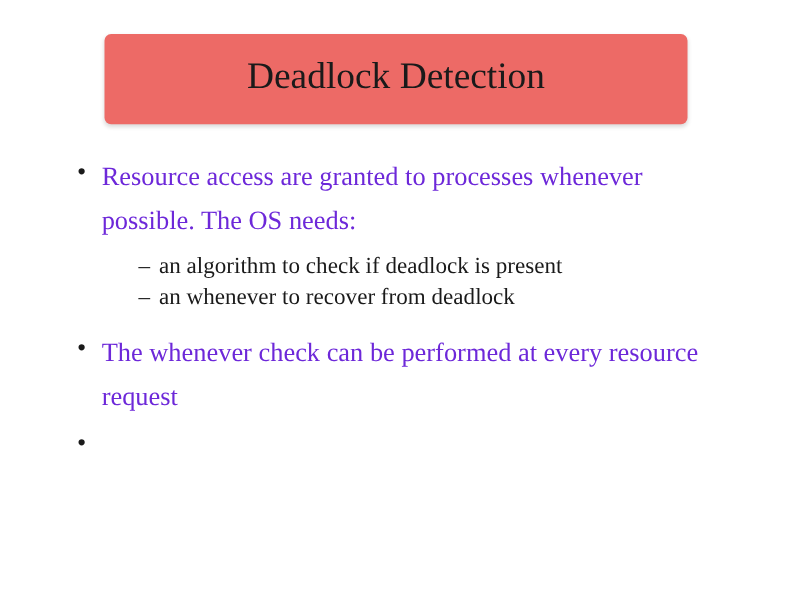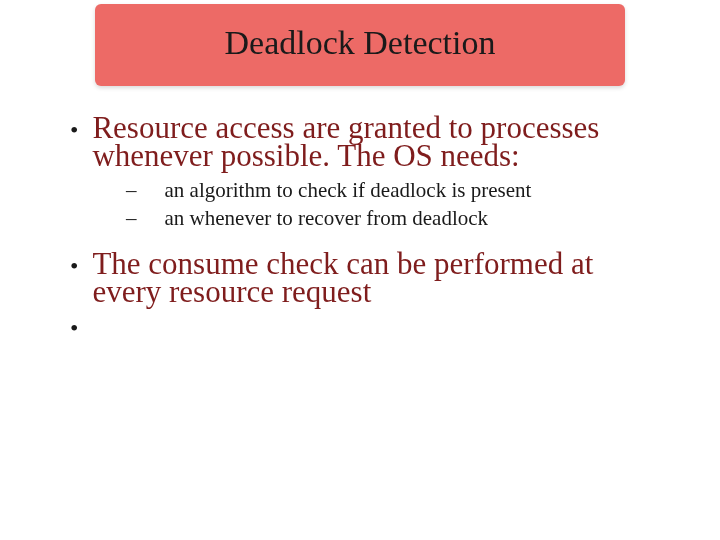--- a/index.html
+++ b/index.html
@@ -10,21 +10,21 @@
     body {
       width: 720px;
       height: 540px;
       background: #ffffff;
       font-family: Georgia, 'Times New Roman', serif;
       overflow: hidden;
     }
     .slide {
       width: 100%;
       height: 100%;
-      padding: 4px 40px 30px 40px;
+      padding: 31px 40px 30px 40px;
     }
     .title-box {
       background: #ed6a66;
       border-radius: 6px;
       padding: 20px 30px 24px 30px;
       margin: 0 55px 28px 55px;
       box-shadow: 0 2px 4px rgba(0,0,0,0.15);
       text-align: center;
     }
     .title-text {
@@ -41,23 +41,23 @@
       margin-bottom: 6px;
     }
     .bullet-dot {
       font-size: 24px;
       color: #1a1a1a;
       margin-right: 14px;
       line-height: 32px;
       flex-shrink: 0;
     }
     .bullet-text {
-      font-size: 31px;
-      color: #7f1d1d;
-      line-height: 28px;
+      font-size: 24px;
+      color: #6d28d9;
+      line-height: 40px;
     }
     .sub-list {
       margin-left: 56px;
       margin-top: 2px;
       margin-bottom: 18px;
     }
     .sub-item {
       display: flex;
       align-items: flex-start;
       margin-bottom: 0px;
@@ -66,21 +66,20 @@
       font-size: 21px;
       color: #1a1a1a;
       margin-right: 8px;
       line-height: 28px;
       flex-shrink: 0;
     }
     .sub-text {
       font-size: 21px;
       color: #1a1a1a;
       line-height: 28px;
-      margin-left: 20px;
     }
   </style>
 </head>
 <body>
 
 <div class="slide">
   <div class="title-box">
     <div class="title-text">Deadlock Detection</div>
   </div>
 
@@ -97,21 +96,21 @@
         <span class="sub-text">an algorithm to check if deadlock is present</span>
       </div>
       <div class="sub-item">
         <span class="sub-dash">–</span>
         <span class="sub-text">an whenever to recover from deadlock</span>
       </div>
     </div>
 
     <div class="bullet-item">
       <span class="bullet-dot">•</span>
-      <span class="bullet-text">The consume check can be performed at every resource request</span>
+      <span class="bullet-text">The whenever check can be performed at every resource request</span>
     </div>
 
     <div class="bullet-item">
       <span class="bullet-dot">•</span>
     </div>
 
   </div>
 </div>
 
 </body></html>

